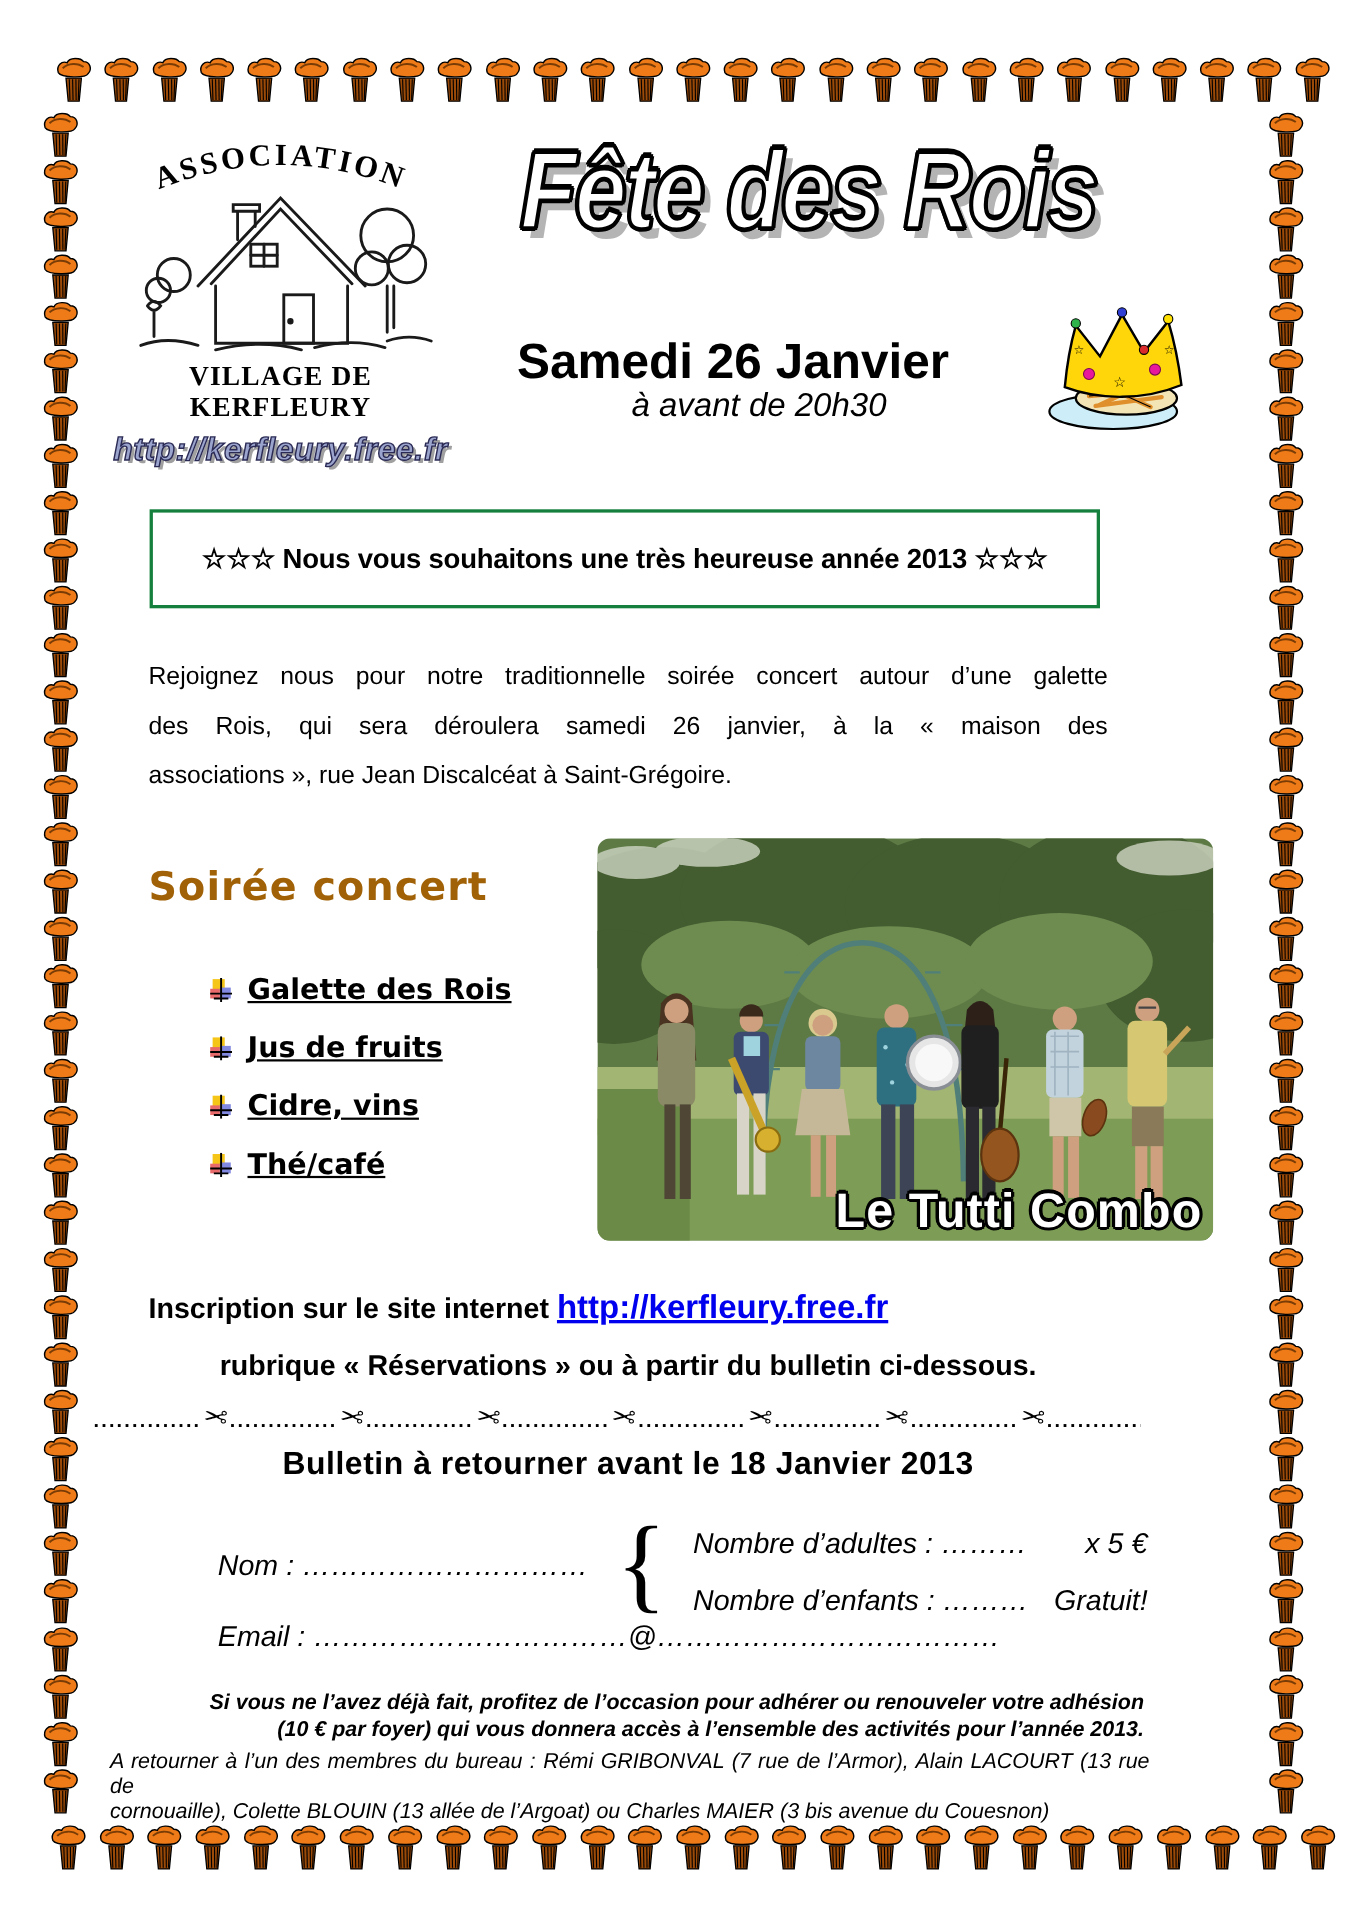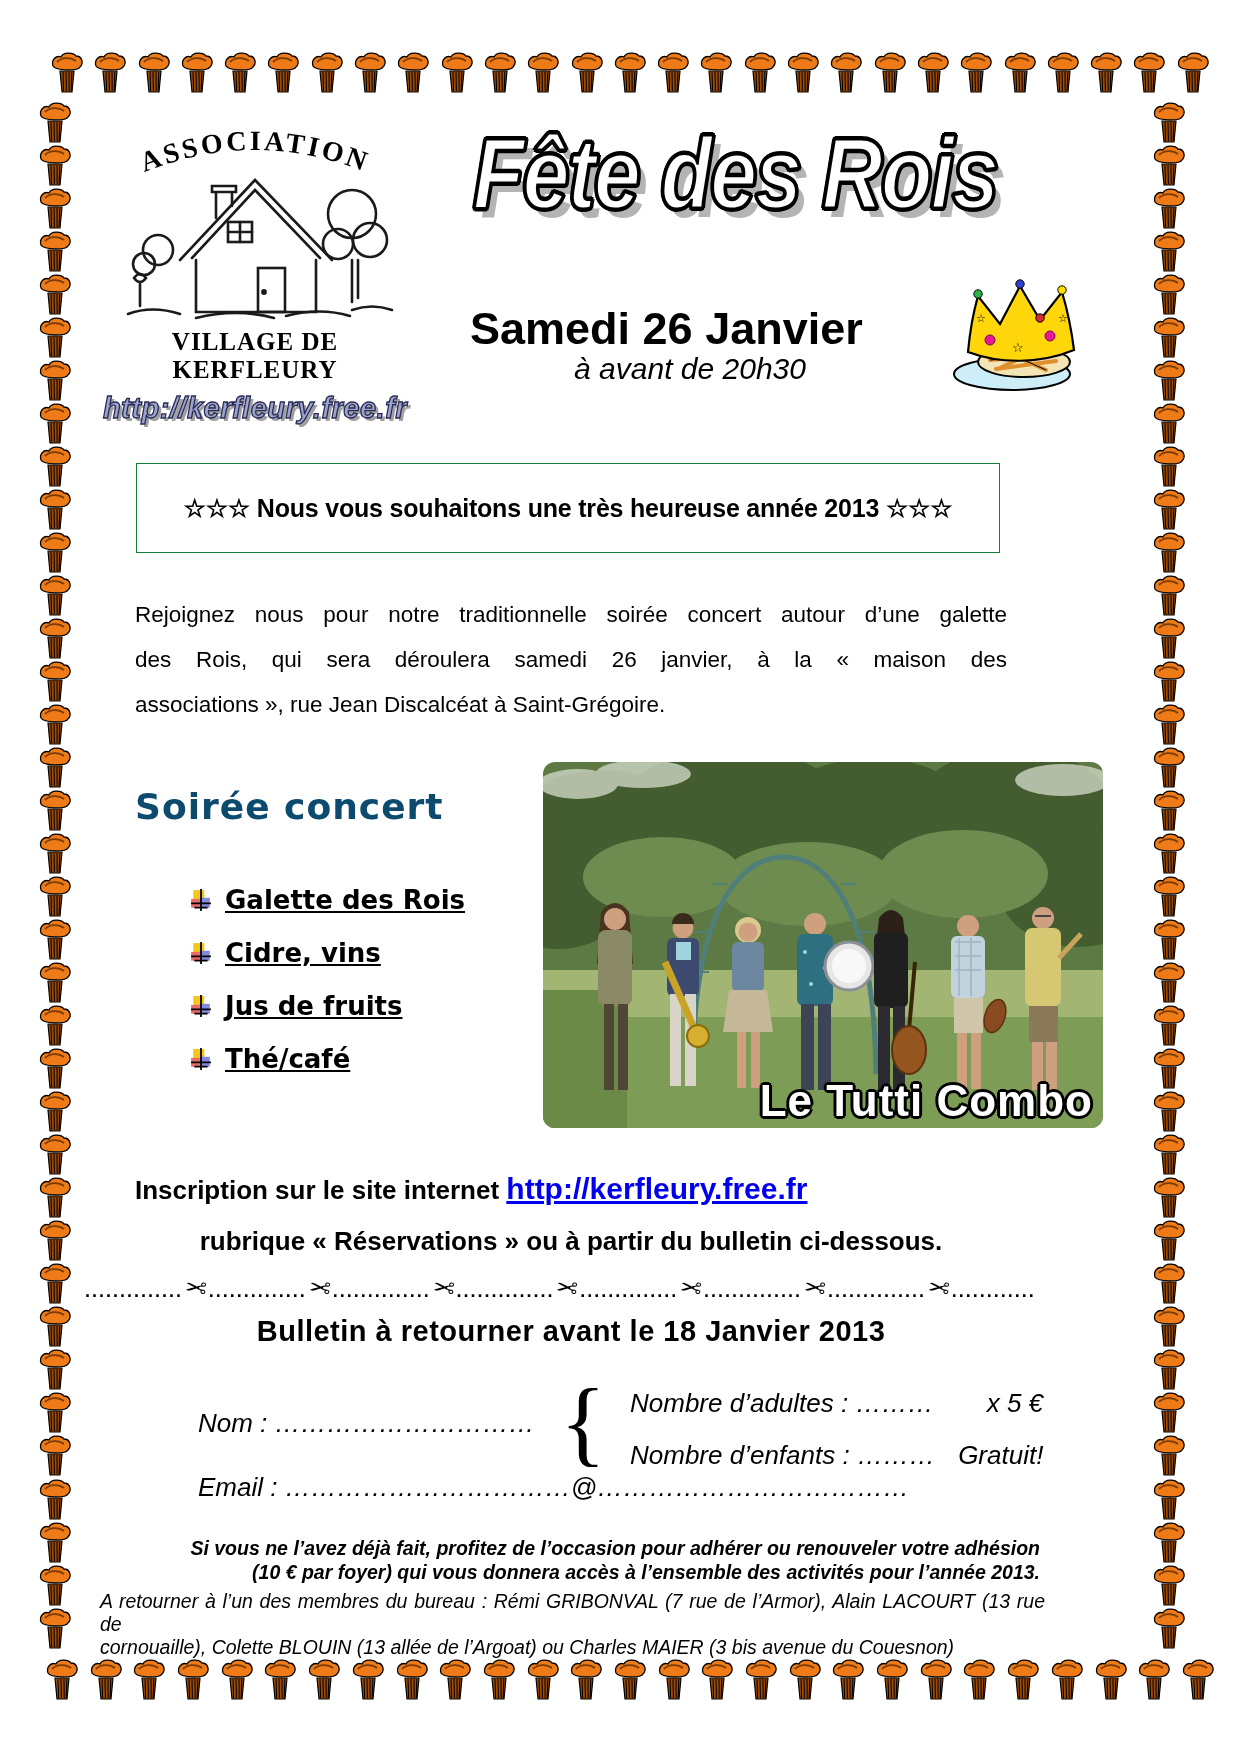--- a/index.html
+++ b/index.html
@@ -36,32 +36,32 @@
       2px 2px 0 #000, -2px 2px 0 #000, 2px -2px 0 #000, -2px -2px 0 #000,
       9px 9px 0 #b4b4b4;
     transform:scaleX(.84); transform-origin:50% 50%;
   }
   .date { position:absolute; left:470px; top:303px; width:440px; text-align:left; font-weight:bold; font-size:45px; }
   .time { position:absolute; left:470px; top:352px; width:440px; text-align:center; font-style:italic; font-size:30px; }
   .crown-art { position:absolute; left:950px; top:260px; width:145px; height:138px; }
 
   
   .greeting-box {
-    position:absolute; left:136px; top:463px; width:864px; height:90px; border:1px solid #15803d;
+    position:absolute; left:136px; top:463px; width:864px; height:90px; border:3px solid #15803d;
     display:flex; align-items:center; justify-content:center;
     font-weight:bold; font-size:25px; letter-spacing:-.2px; text-align:center;
   }
 
   
   .intro { position:absolute; left:135px; top:592px; width:872px; font-size:22.5px; line-height:45px; }
   .intro-line { text-align:justify; text-align-last:justify; white-space:normal; }
   .intro-line.last { text-align-last:left; }
 
   
-  .concert-heading { position:absolute; left:135px; top:786px; font-size:36px; font-weight:bold; letter-spacing:1px; color:#0c4a6e; font-family:"DejaVu Sans", sans-serif; }
+  .concert-heading { position:absolute; left:135px; top:786px; font-size:36px; font-weight:bold; letter-spacing:1px; color:#a16207; font-family:"DejaVu Sans", sans-serif; }
   .concert-list { position:absolute; left:190px; top:882px; list-style:none; }
   .concert-list li { display:flex; align-items:center; gap:13px; height:35px; margin-bottom:18px; }
   .concert-list .item-label { font-size:26px; font-weight:bold; text-decoration:underline; color:#000000; font-family:"DejaVu Sans", sans-serif; }
   .bullet { width:22px; height:22px; flex:0 0 auto; }
 
   
   .photo { position:absolute; left:543px; top:762px; width:560px; height:366px; border-radius:12px; overflow:hidden; }
   .photo svg { display:block; }
   .photo-caption {
     position:absolute; right:10px; bottom:2px; font-size:44px; font-weight:bold; letter-spacing:1px; color:#fff;
@@ -1707,30 +1707,30 @@
         </svg>
       <span class="item-label">Galette des Rois</span>
     </li>
     <li>
       <svg class="bullet" viewBox="0 0 20 20">
           <rect x="3" y="1" width="10" height="10" fill="#f5c518"></rect>
           <rect x="1" y="9" width="8" height="8" fill="#e96a6a"></rect>
           <rect x="9" y="8" width="9" height="9" fill="#8289e0"></rect>
           <path d="M10 0 V20 M1 13 H19 M4 17 H16" stroke="#000" stroke-width="1.6" fill="none"></path>
         </svg>
-      <span class="item-label">Cidre, vins</span>
+      <span class="item-label">Jus de fruits</span>
     </li>
     <li>
       <svg class="bullet" viewBox="0 0 20 20">
           <rect x="3" y="1" width="10" height="10" fill="#f5c518"></rect>
           <rect x="1" y="9" width="8" height="8" fill="#e96a6a"></rect>
           <rect x="9" y="8" width="9" height="9" fill="#8289e0"></rect>
           <path d="M10 0 V20 M1 13 H19 M4 17 H16" stroke="#000" stroke-width="1.6" fill="none"></path>
         </svg>
-      <span class="item-label">Jus de fruits</span>
+      <span class="item-label">Cidre, vins</span>
     </li>
     <li>
       <svg class="bullet" viewBox="0 0 20 20">
           <rect x="3" y="1" width="10" height="10" fill="#f5c518"></rect>
           <rect x="1" y="9" width="8" height="8" fill="#e96a6a"></rect>
           <rect x="9" y="8" width="9" height="9" fill="#8289e0"></rect>
           <path d="M10 0 V20 M1 13 H19 M4 17 H16" stroke="#000" stroke-width="1.6" fill="none"></path>
         </svg>
       <span class="item-label">Thé/café</span>
     </li>

